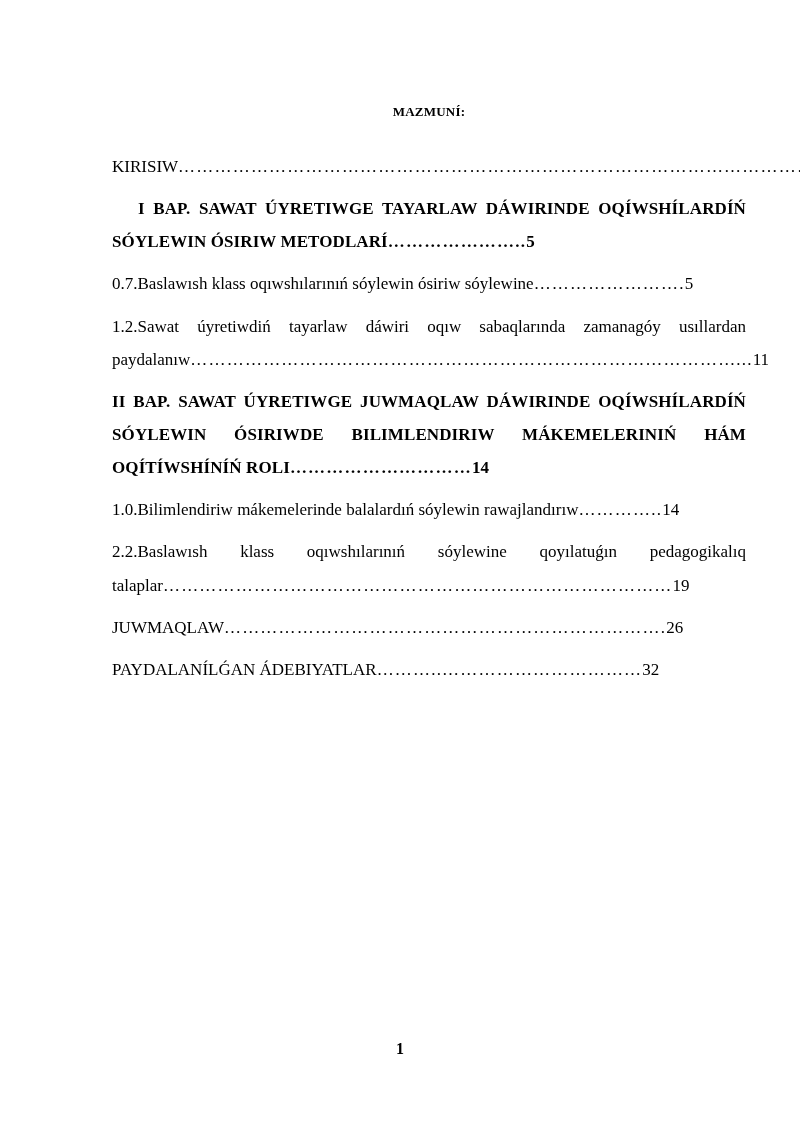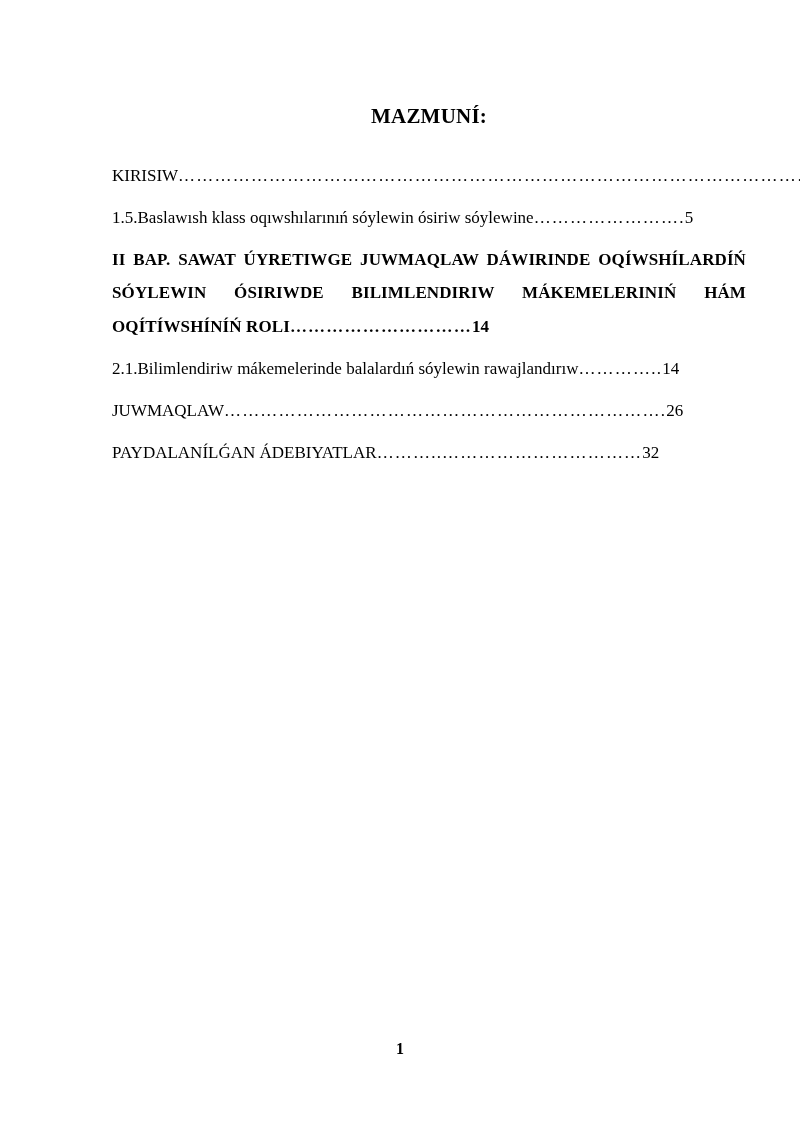--- a/index.html
+++ b/index.html
@@ -23,21 +23,21 @@
   .content {
     position: absolute;
     left: 112px;
     top: 104px;
     width: 634px;
   }
 
   .doc-title {
     text-align: center;
     font-weight: bold;
-    font-size: 21px;
+    font-size: 13px;
     letter-spacing: 0.2px;
     margin: 0 0 30px 0;
   }
 
   .toc-entry {
     font-size: 17px;
     line-height: 1.95;
     margin: 0 0 9px 0;
     text-align: justify;
     text-justify: inter-word;
@@ -85,36 +85,48 @@
 <div class="page">
 
   <div class="content">
 
     <div class="doc-title">MAZMUNÍ:</div>
 
     <p class="toc-entry sub-single">
       <span class="bold">KIRISIW</span><span class="leader">……………………………………………………………………………………………..</span>
     </p>
 
+    <p class="toc-entry chapter">
+      <span class="indent"></span><span>I     BAP.     SAWAT     ÚYRETIWGE     TAYARLAW     DÁWIRINDE</span>
+      <span>OQÍWSHÍLARDÍŃ SÓYLEWIN ÓSIRIW METODLARÍ</span><span class="leader">…………………..</span><span>5</span>
+    </p>
 
     <p class="toc-entry sub-single">
-      <span class="bold">1.5.</span><span>Baslawısh klass oqıwshılarınıń sóylewin ósiriw sóylewine</span><span class="leader">…………………….</span><span>5</span>
+      <span class="bold">0.7.</span><span>Baslawısh klass oqıwshılarınıń sóylewin ósiriw sóylewine</span><span class="leader">…………………….</span><span>5</span>
     </p>
 
+    <p class="toc-entry sub">
+      <span class="bold">1.2.</span><span>Sawat úyretiwdiń tayarlaw dáwiri oqıw sabaqlarında zamanagóy usıllardan</span>
+      <span>paydalanıw</span><span class="leader">………………………………………………………………………………...</span><span>11</span>
+    </p>
 
     <p class="toc-entry chapter">
       <span>II     BAP.     SAWAT     ÚYRETIWGE     JUWMAQLAW     DÁWIRINDE</span>
       <span>OQÍWSHÍLARDÍŃ     SÓYLEWIN     ÓSIRIWDE     BILIMLENDIRIW</span>
       <span>MÁKEMELERINIŃ HÁM OQÍTÍWSHÍNÍŃ ROLI</span><span class="leader">…………………………</span><span>14</span>
     </p>
 
     <p class="toc-entry sub-single">
-      <span class="bold">2.1.</span><span>Bilimlendiriw mákemelerinde balalardıń sóylewin rawajlandırıw</span><span class="leader">…………..</span><span>14</span>
+      <span class="bold">1.0.</span><span>Bilimlendiriw mákemelerinde balalardıń sóylewin rawajlandırıw</span><span class="leader">…………..</span><span>14</span>
     </p>
 
+    <p class="toc-entry sub">
+      <span class="bold">2.2.</span><span>Baslawısh     klass     oqıwshılarınıń     sóylewine     qoyılatuǵın     pedagogikalıq</span>
+      <span>talaplar</span><span class="leader">…………………………………………………………………………</span><span>19</span>
+    </p>
 
     <p class="toc-entry sub-single">
       <span class="bold">JUWMAQLAW</span><span class="leader">……………………………………………………………….</span><span>26</span>
     </p>
 
     <p class="toc-entry sub-single">
       <span class="bold">PAYDALANÍLǴAN ÁDEBIYATLAR</span><span class="leader">………..……………………………</span><span>32</span>
     </p>
 
   </div>

